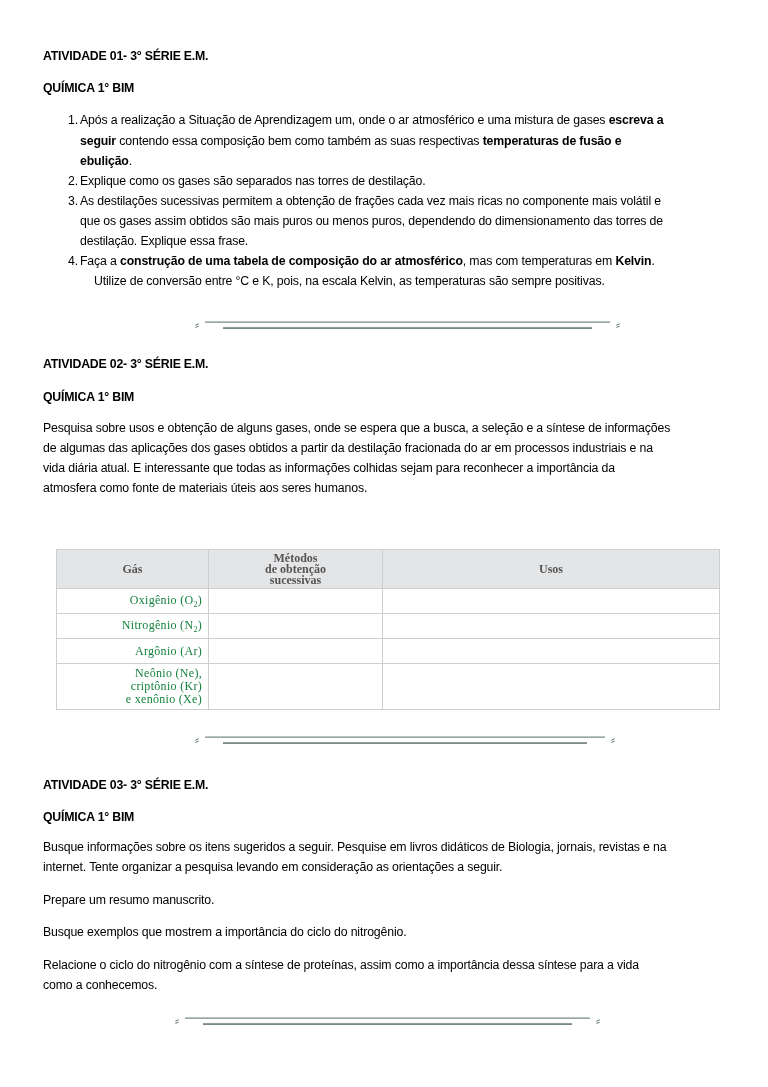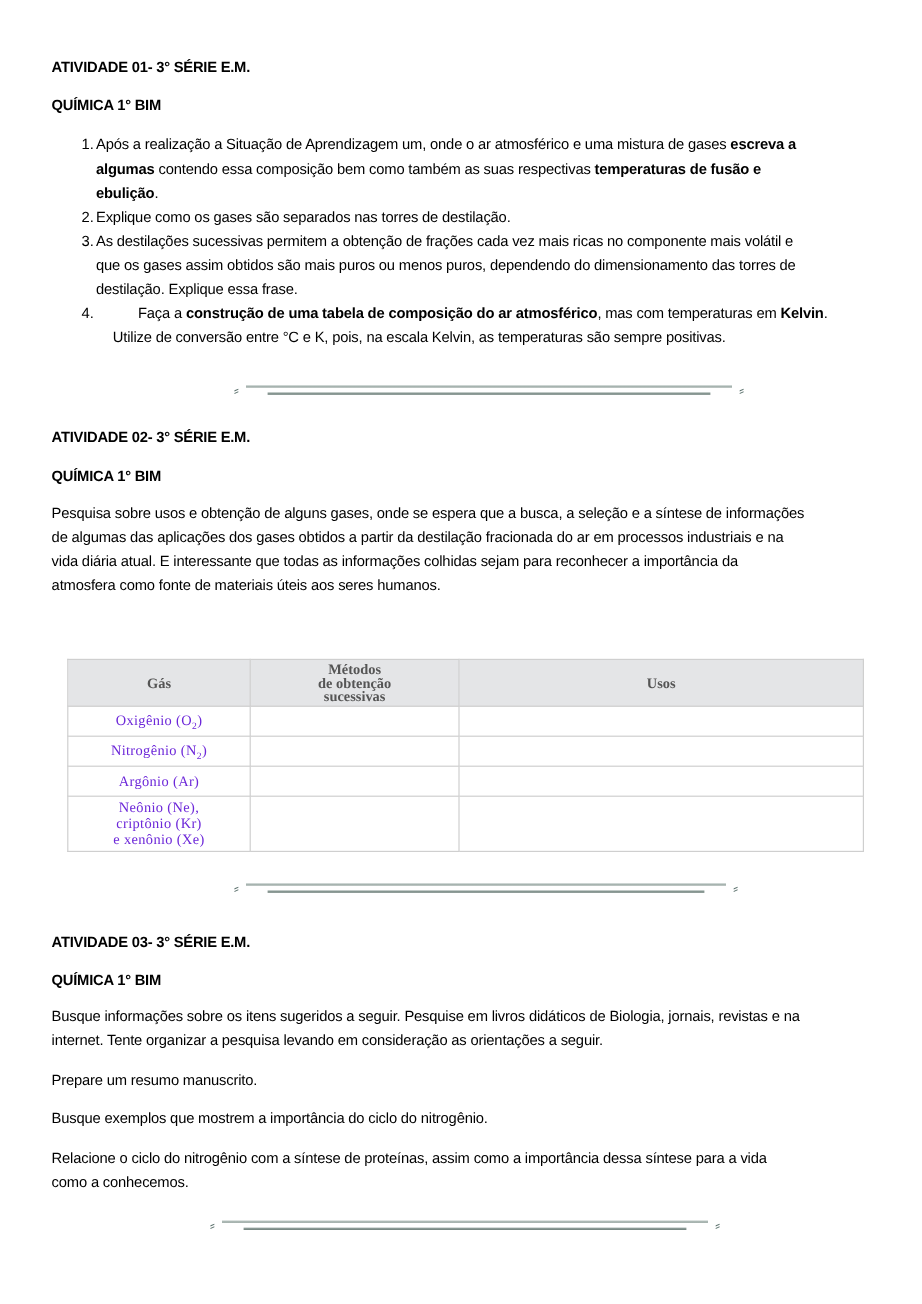--- a/index.html
+++ b/index.html
@@ -12,48 +12,48 @@
   .h { position: absolute; font-size: 12.3px; font-weight: bold; line-height: 15px; white-space: nowrap; letter-spacing: -0.2px; }
   .num { position: absolute; font-size: 12.3px; line-height: 15px; }
   .divider { position: absolute; height: 14px; }
   .divider .l1 { position: absolute; left: 10px; right: 10px; top: 3px; height: 2px; background: linear-gradient(#c9d2cf, #8a9a95); }
   .divider .l2 { position: absolute; left: 28px; right: 28px; top: 9px; height: 2px; background: linear-gradient(#9aa8a4, #6f807b); }
   .divider .orn { position: absolute; top: 0; font-size: 12px; color: #5f7470; line-height: 14px; }
   table.gases { position: absolute; left: 56px; top: 549px; width: 664px; border-collapse: collapse;
                 font-family: "Liberation Serif", serif; color: #444; }
   table.gases th, table.gases td { border: 1px solid #cfcfcf; padding: 0 6px; font-size: 12px; }
   table.gases th { background: #e4e5e7; font-weight: bold; text-align: center; height: 38px; line-height: 11px; color: #555; }
-  table.gases td { height: 24px; text-align: center; color: #6d28d9; letter-spacing: 0.3px; }
+  table.gases td { height: 24px; text-align: right; color: #15803d; letter-spacing: 0.3px; }
   table.gases tr.tall td { height: 45px; line-height: 13px; }
   sub { font-size: 8px; }
 </style>
 </head>
 <body>
 
 <div class="page">
 
   <div class="h" style="left:43px; top:49px;">ATIVIDADE 01- 3° SÉRIE E.M.</div>
   <div class="h" style="left:43px; top:81px;">QUÍMICA 1° BIM</div>
 
   <div>
     <div class="num" style="left:68px; top:113px;">1.</div>
     <div class="t" style="left:80px; top:113px;"><span>Após a realização a Situação de Aprendizagem um, onde o ar atmosférico e uma mistura de gases </span><span class="b">escreva a</span></div>
-    <div class="t" style="left:80px; top:134px;"><span class="b">algumas</span><span> contendo essa composição bem como também as suas respectivas </span><span class="b">temperaturas de fusão e</span></div>
+    <div class="t" style="left:80px; top:134px;"><span class="b">seguir</span><span> contendo essa composição bem como também as suas respectivas </span><span class="b">temperaturas de fusão e</span></div>
     <div class="t" style="left:80px; top:154px;"><span class="b">ebulição</span><span>.</span></div>
 
     <div class="num" style="left:68px; top:174px;">2.</div>
     <div class="t" style="left:80px; top:174px;">Explique como os gases são separados nas torres de destilação.</div>
 
     <div class="num" style="left:68px; top:194px;">3.</div>
     <div class="t" style="left:80px; top:194px;">As destilações sucessivas permitem a obtenção de frações cada vez mais ricas no componente mais volátil e</div>
     <div class="t" style="left:80px; top:214px;">que os gases assim obtidos são mais puros ou menos puros, dependendo do dimensionamento das torres de</div>
     <div class="t" style="left:80px; top:234px;">destilação. Explique essa frase.</div>
 
     <div class="num" style="left:68px; top:254px;">4.</div>
-    <div class="t" style="left:80px; top:254px;margin-left:35px;"><span>Faça a </span><span class="b">construção de uma tabela de composição do ar atmosférico</span><span>, mas com temperaturas em </span><span class="b">Kelvin</span><span>.</span></div>
+    <div class="t" style="left:80px; top:254px;"><span>Faça a </span><span class="b">construção de uma tabela de composição do ar atmosférico</span><span>, mas com temperaturas em </span><span class="b">Kelvin</span><span>.</span></div>
     <div class="t" style="left:94px; top:274px;">Utilize de conversão entre °C e K, pois, na escala Kelvin, as temperaturas são sempre positivas.</div>
   </div>
 
   <div class="divider" style="left:195px; width:425px; top:318px;">
     <span class="orn" style="left:0;">⸗</span>
     <div class="l1"></div>
     <div class="l2"></div>
     <span class="orn" style="right:0;">⸗</span>
   </div>
 

